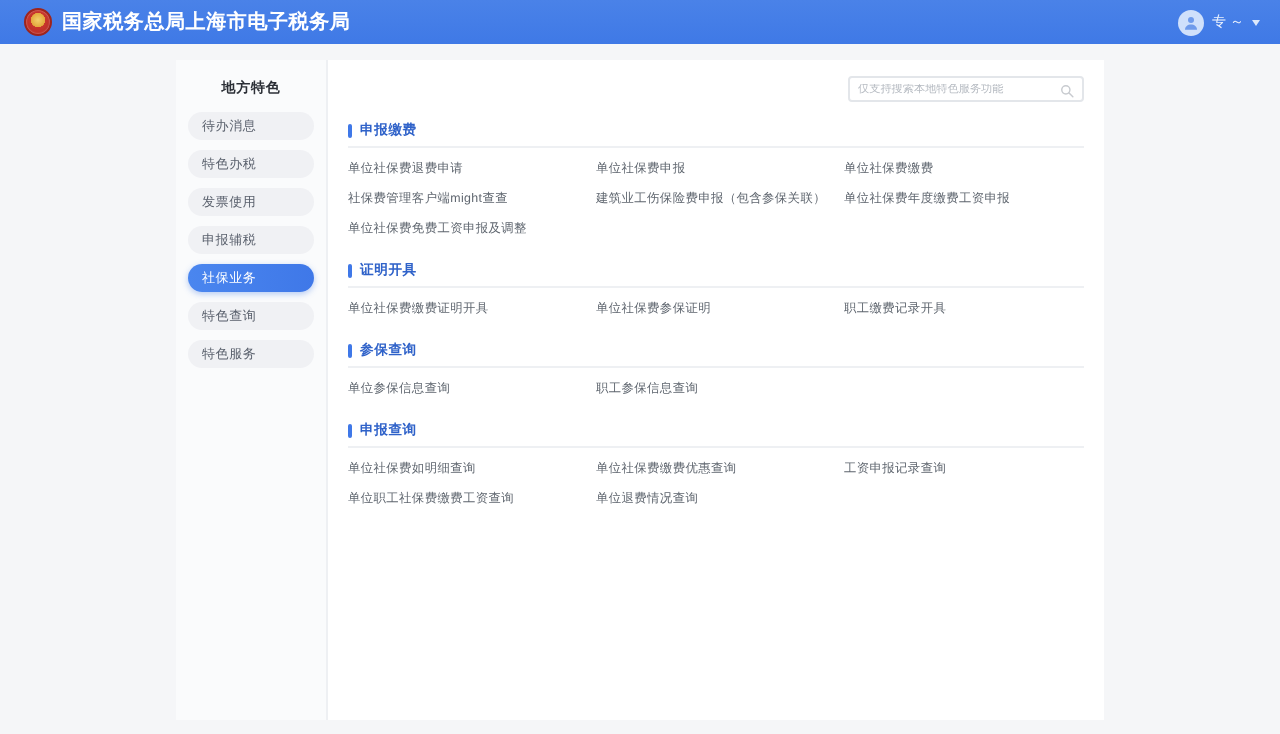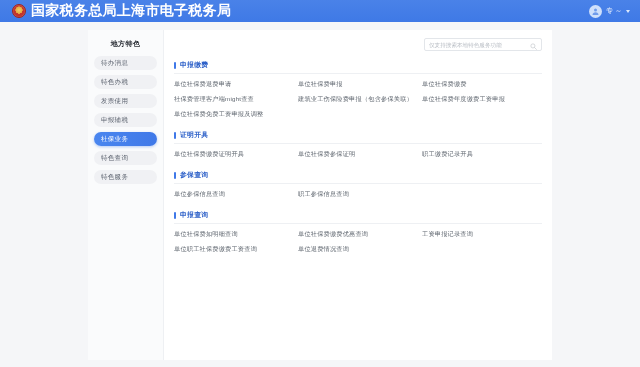--- a/index.html
+++ b/index.html
@@ -34,21 +34,21 @@
     width: 12px;
     height: 12px;
     border-radius: 50%;
     background: radial-gradient(circle at 50% 42%, #f3d06a 0%, #e3a83c 38%, #c8352c 40%, #b02a22 100%);
     border: 0.5px solid #9e241c;
     box-shadow: inset 0 0 1px rgba(255,255,255,.6);
     flex: none;
   }
   .brand-text {
     color: #ffffff;
-    font-size: 14px;
+    font-size: 10px;
     letter-spacing: .3px;
     white-space: nowrap;
     font-weight: bold;
   }
   .topbar-right {
     position: absolute;
     right: 10px;
     top: 0;
     height: 22px;
     display: flex;

